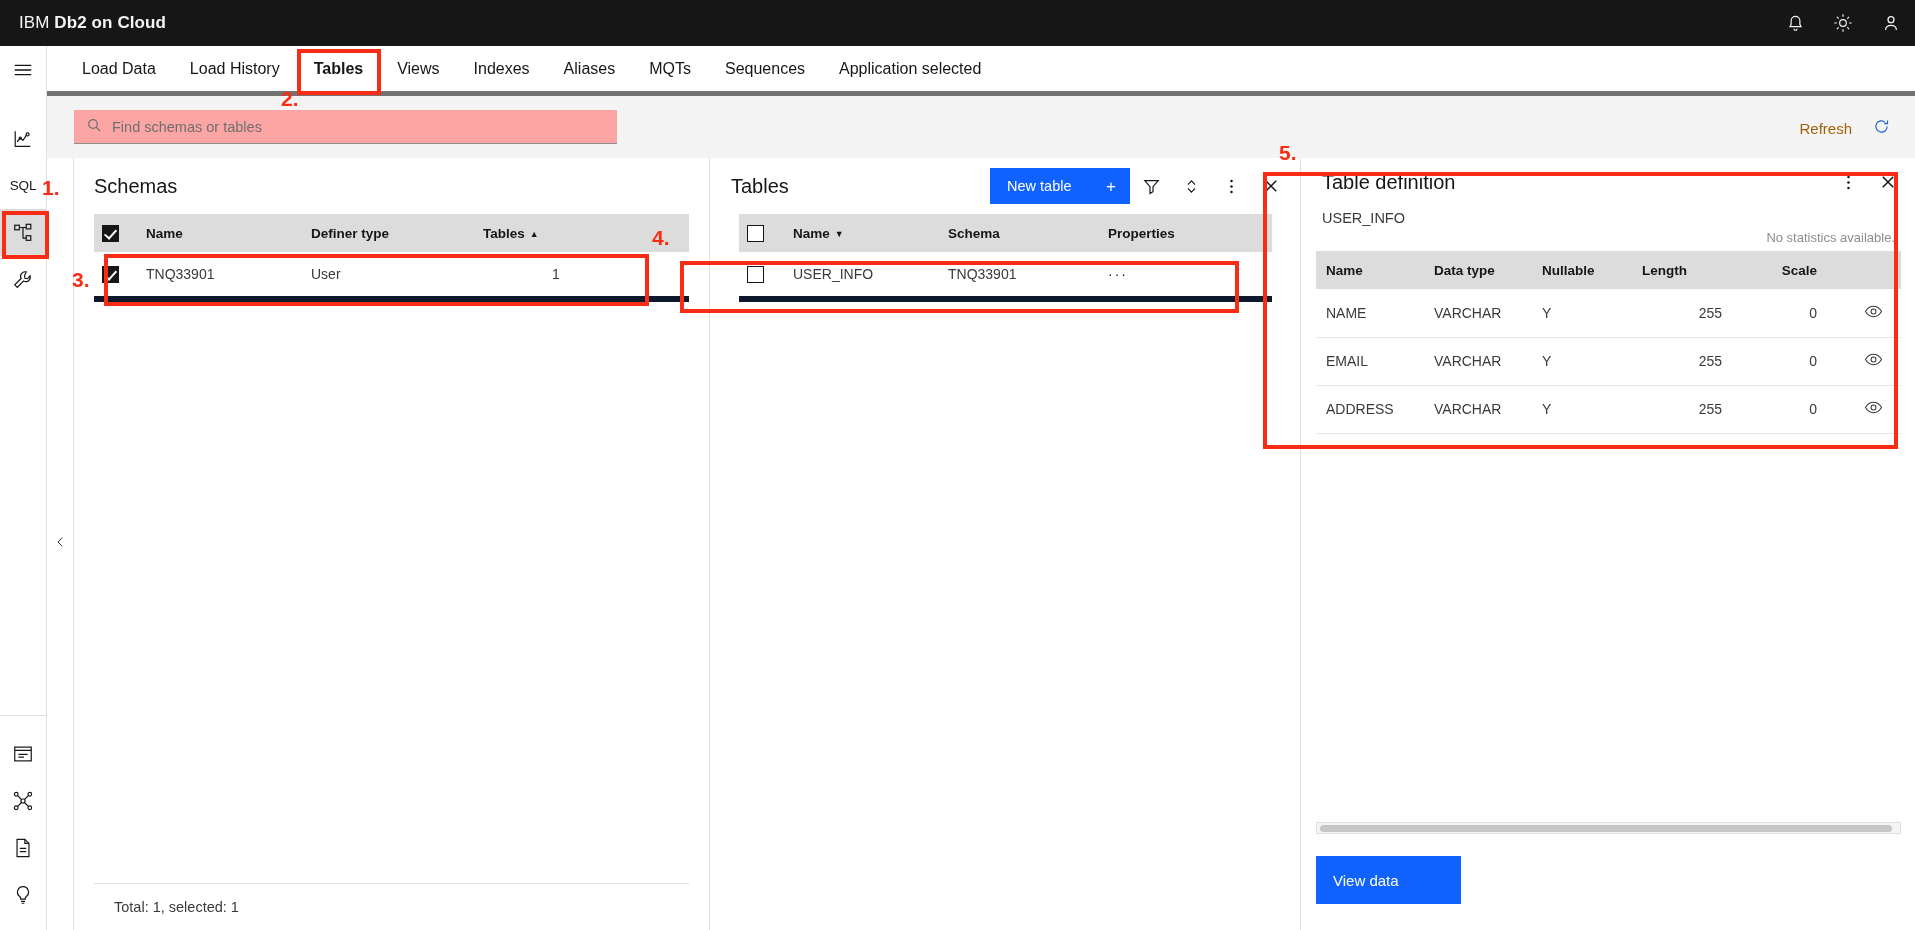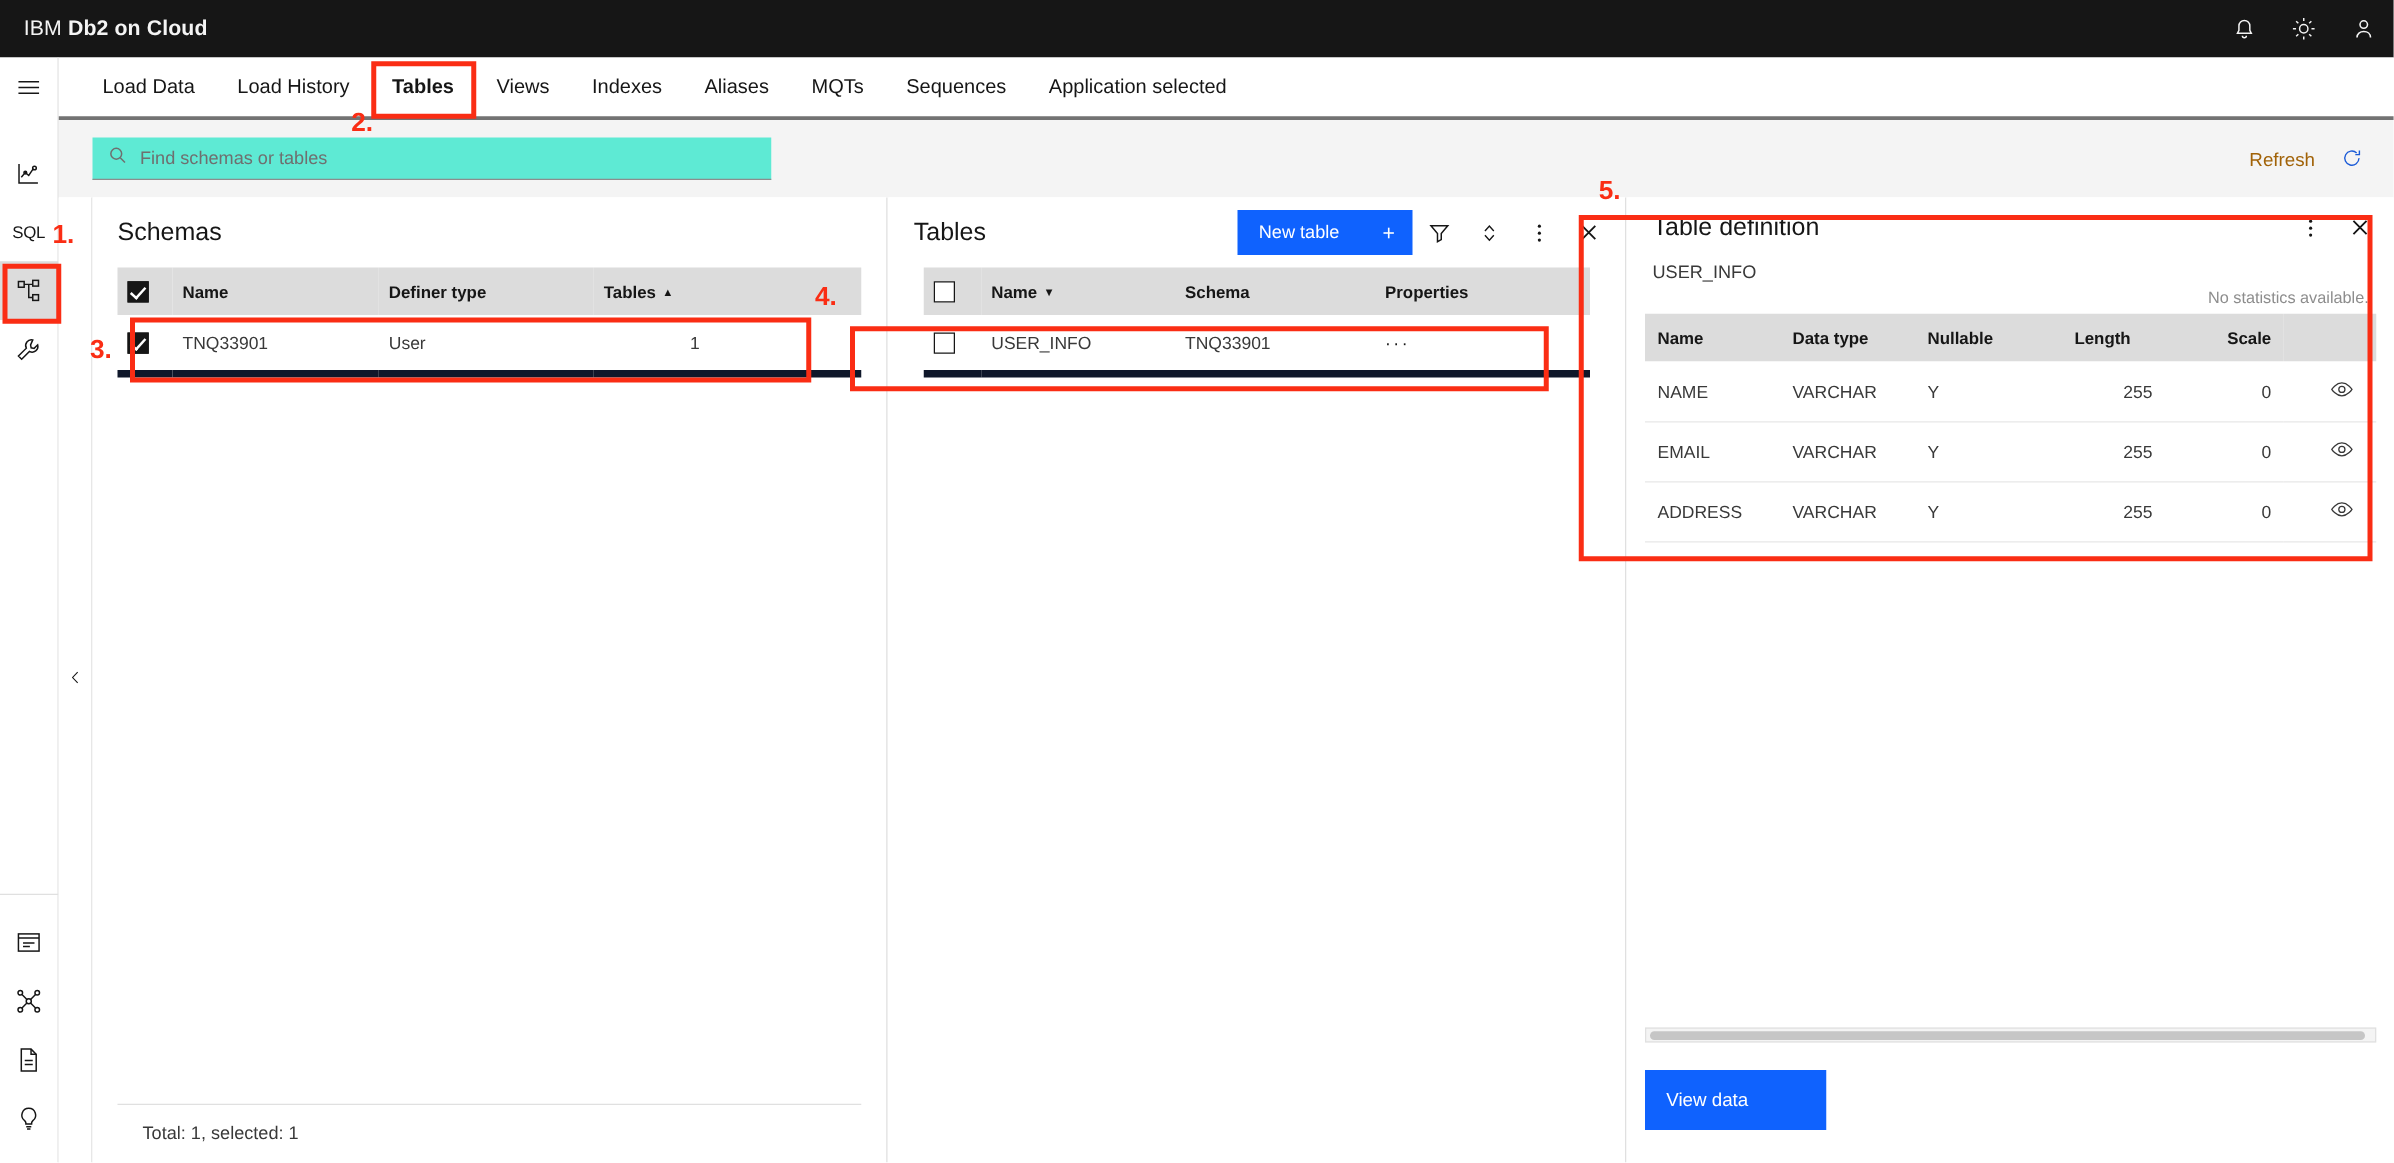--- a/index.html
+++ b/index.html
@@ -37,38 +37,38 @@
   }
   .rail-icon.sel { background: #dcdcdc; }
   .rail-gap-1 { height: 22px; }
   .rail-spacer { flex: 1 1 auto; }
   .rail-sep { width: 47px; height: 1px; background: #e0e0e0; }
   .rail-bottom-pad { height: 12px; }
 
   
   .navbar {
     position: absolute; top: 46px; left: 47px; width: 1868px; height: 50px;
-    background: #ffffff; border-bottom: 3px solid #737373;
+    background: #ffffff; border-bottom: 5px solid #737373;
     display: flex; align-items: center;
   }
   .navtab {
     height: 49px; display: flex; align-items: center; padding: 0 17px;
     font-size: 16px; color: #161616; cursor: pointer; white-space: nowrap;
   }
   .navtab:first-child { margin-left: 18px; }
   .navtab.active { font-weight: 700; }
 
   
   .searchband {
     position: absolute; top: 96px; left: 47px; width: 1868px; height: 62px;
     background: #f4f4f4;
   }
   .searchbox {
     position: absolute; top: 14px; left: 27px; width: 543px; height: 34px;
-    background: #5eead4; border-bottom: 1px solid #8d8d8d;
+    background: #fca5a5; border-bottom: 1px solid #8d8d8d;
     display: flex; align-items: center;
   }
   .searchbox svg { margin: 0 10px 0 12px; flex: none; }
   .searchbox input {
     border: none; outline: none; background: transparent; width: 100%;
     font-family: "Liberation Sans", sans-serif; font-size: 14.5px; color: #161616;
   }
   .searchbox input::placeholder { color: #6f6f6f; }
   .refresh {
     position: absolute; right: 25px; top: 22px;
@@ -461,21 +461,21 @@
               <col style="width:100px">
             <col style="width:100px">
               <col style="width:95px">
               <col>
           </colgroup>
           <thead>
             <tr>
               <th>Name</th>
               <th>Data type</th>
               <th>Nullable</th>
-              <th style="text-align:center;">Length</th>
+              <th style="text-align:left;">Length</th>
               <th style="text-align:right;">Scale</th>
               <th></th>
             </tr>
           </thead>
           <tbody>
             <tr>
               <td>NAME</td>
               <td>VARCHAR</td>
               <td>Y</td>
               <td style="text-align:right;">255</td>

